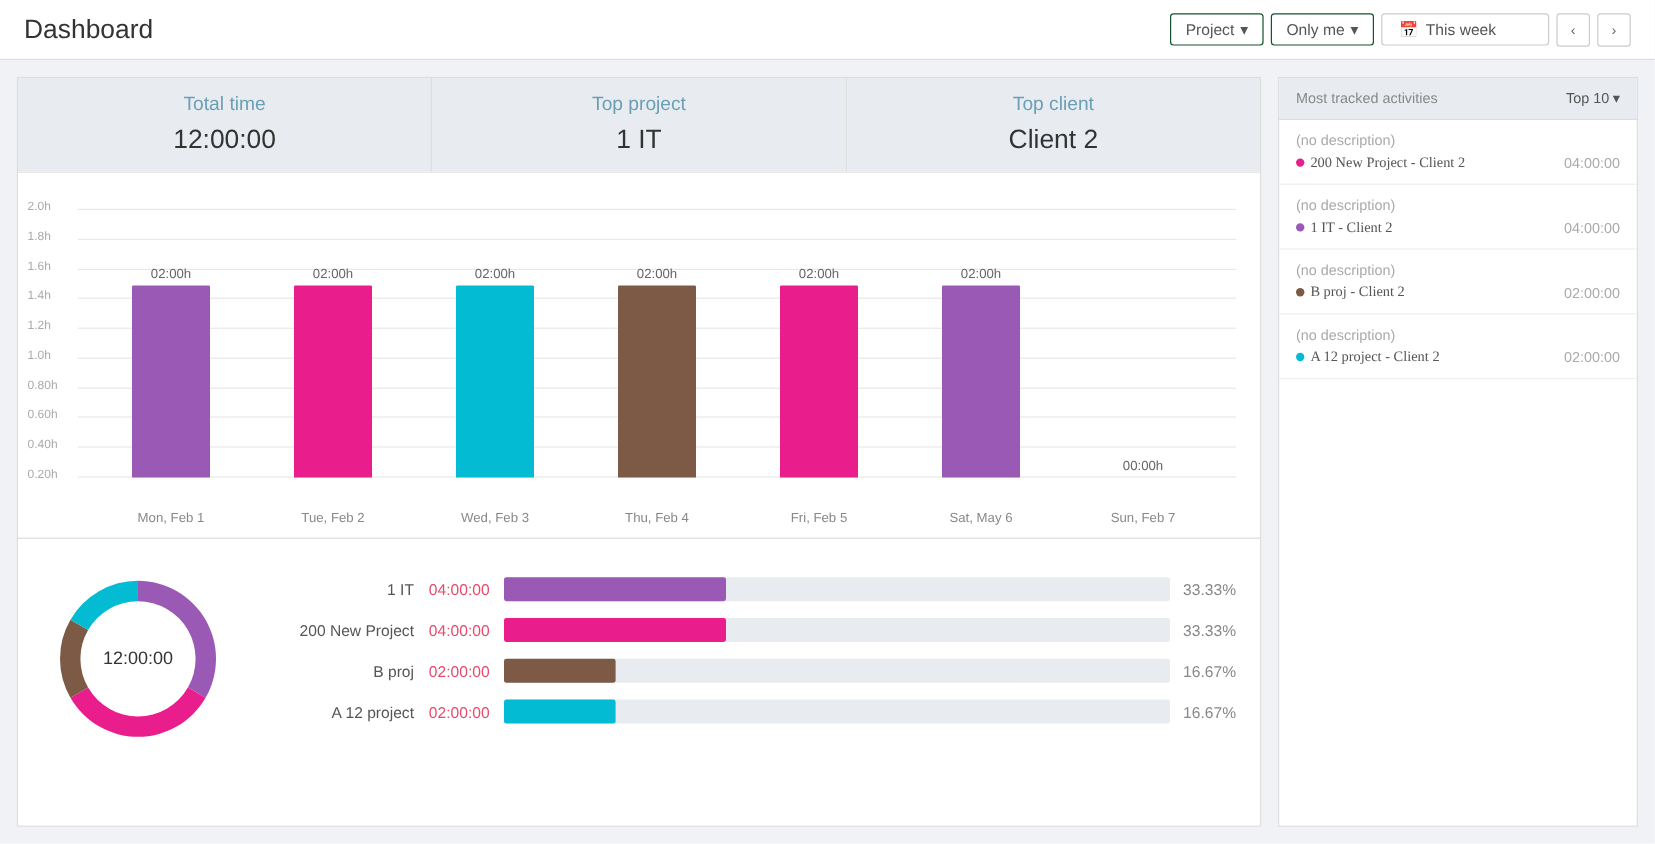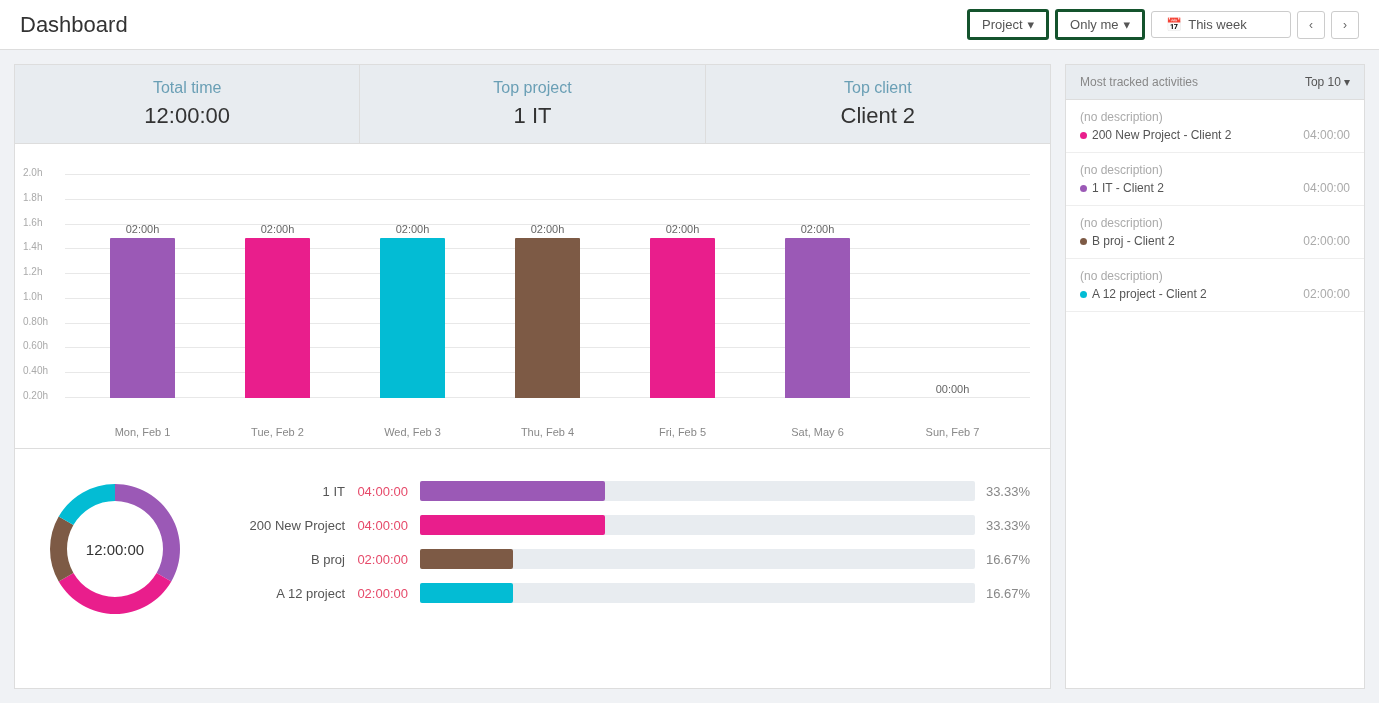--- a/index.html
+++ b/index.html
@@ -10,21 +10,21 @@
       align-items: center;
       justify-content: space-between;
       padding: 10px 20px;
       background: #fff;
       border-bottom: 1px solid #ddd;
       height: 50px;
     }
     .header-title { font-size: 22px; font-weight: 400; color: #333; }
     .header-controls { display: flex; gap: 6px; align-items: center; }
     .header-btn {
-      border: 3px solid #14532d;
+      border: 1px solid #14532d;
       background: #fff;
       padding: 5px 12px;
       border-radius: 3px;
       cursor: pointer;
       font-size: 13px;
       display: flex; align-items: center; gap: 5px;
       color: #555;
     }
     .chevron-btn {
       border: 1px solid #ccc;
@@ -249,21 +249,21 @@
       display: flex;
       justify-content: space-between;
       align-items: center;
     }
     .activity-dot {
       width: 7px; height: 7px;
       border-radius: 50%;
       display: inline-block;
       margin-right: 5px;
     }
-    .activity-project { font-size: 12px; color: #555; }
+    .activity-project { font-size: 12px; color: #555; font-family: Liberation Serif, serif; }
     .activity-time { font-size: 12px; color: #aaa; }
   </style>
 </head>
 <body>
 
 <div class="header">
   <h1 class="header-title">Dashboard</h1>
   <div class="header-controls">
     <button class="header-btn">
       <span>Project</span>

